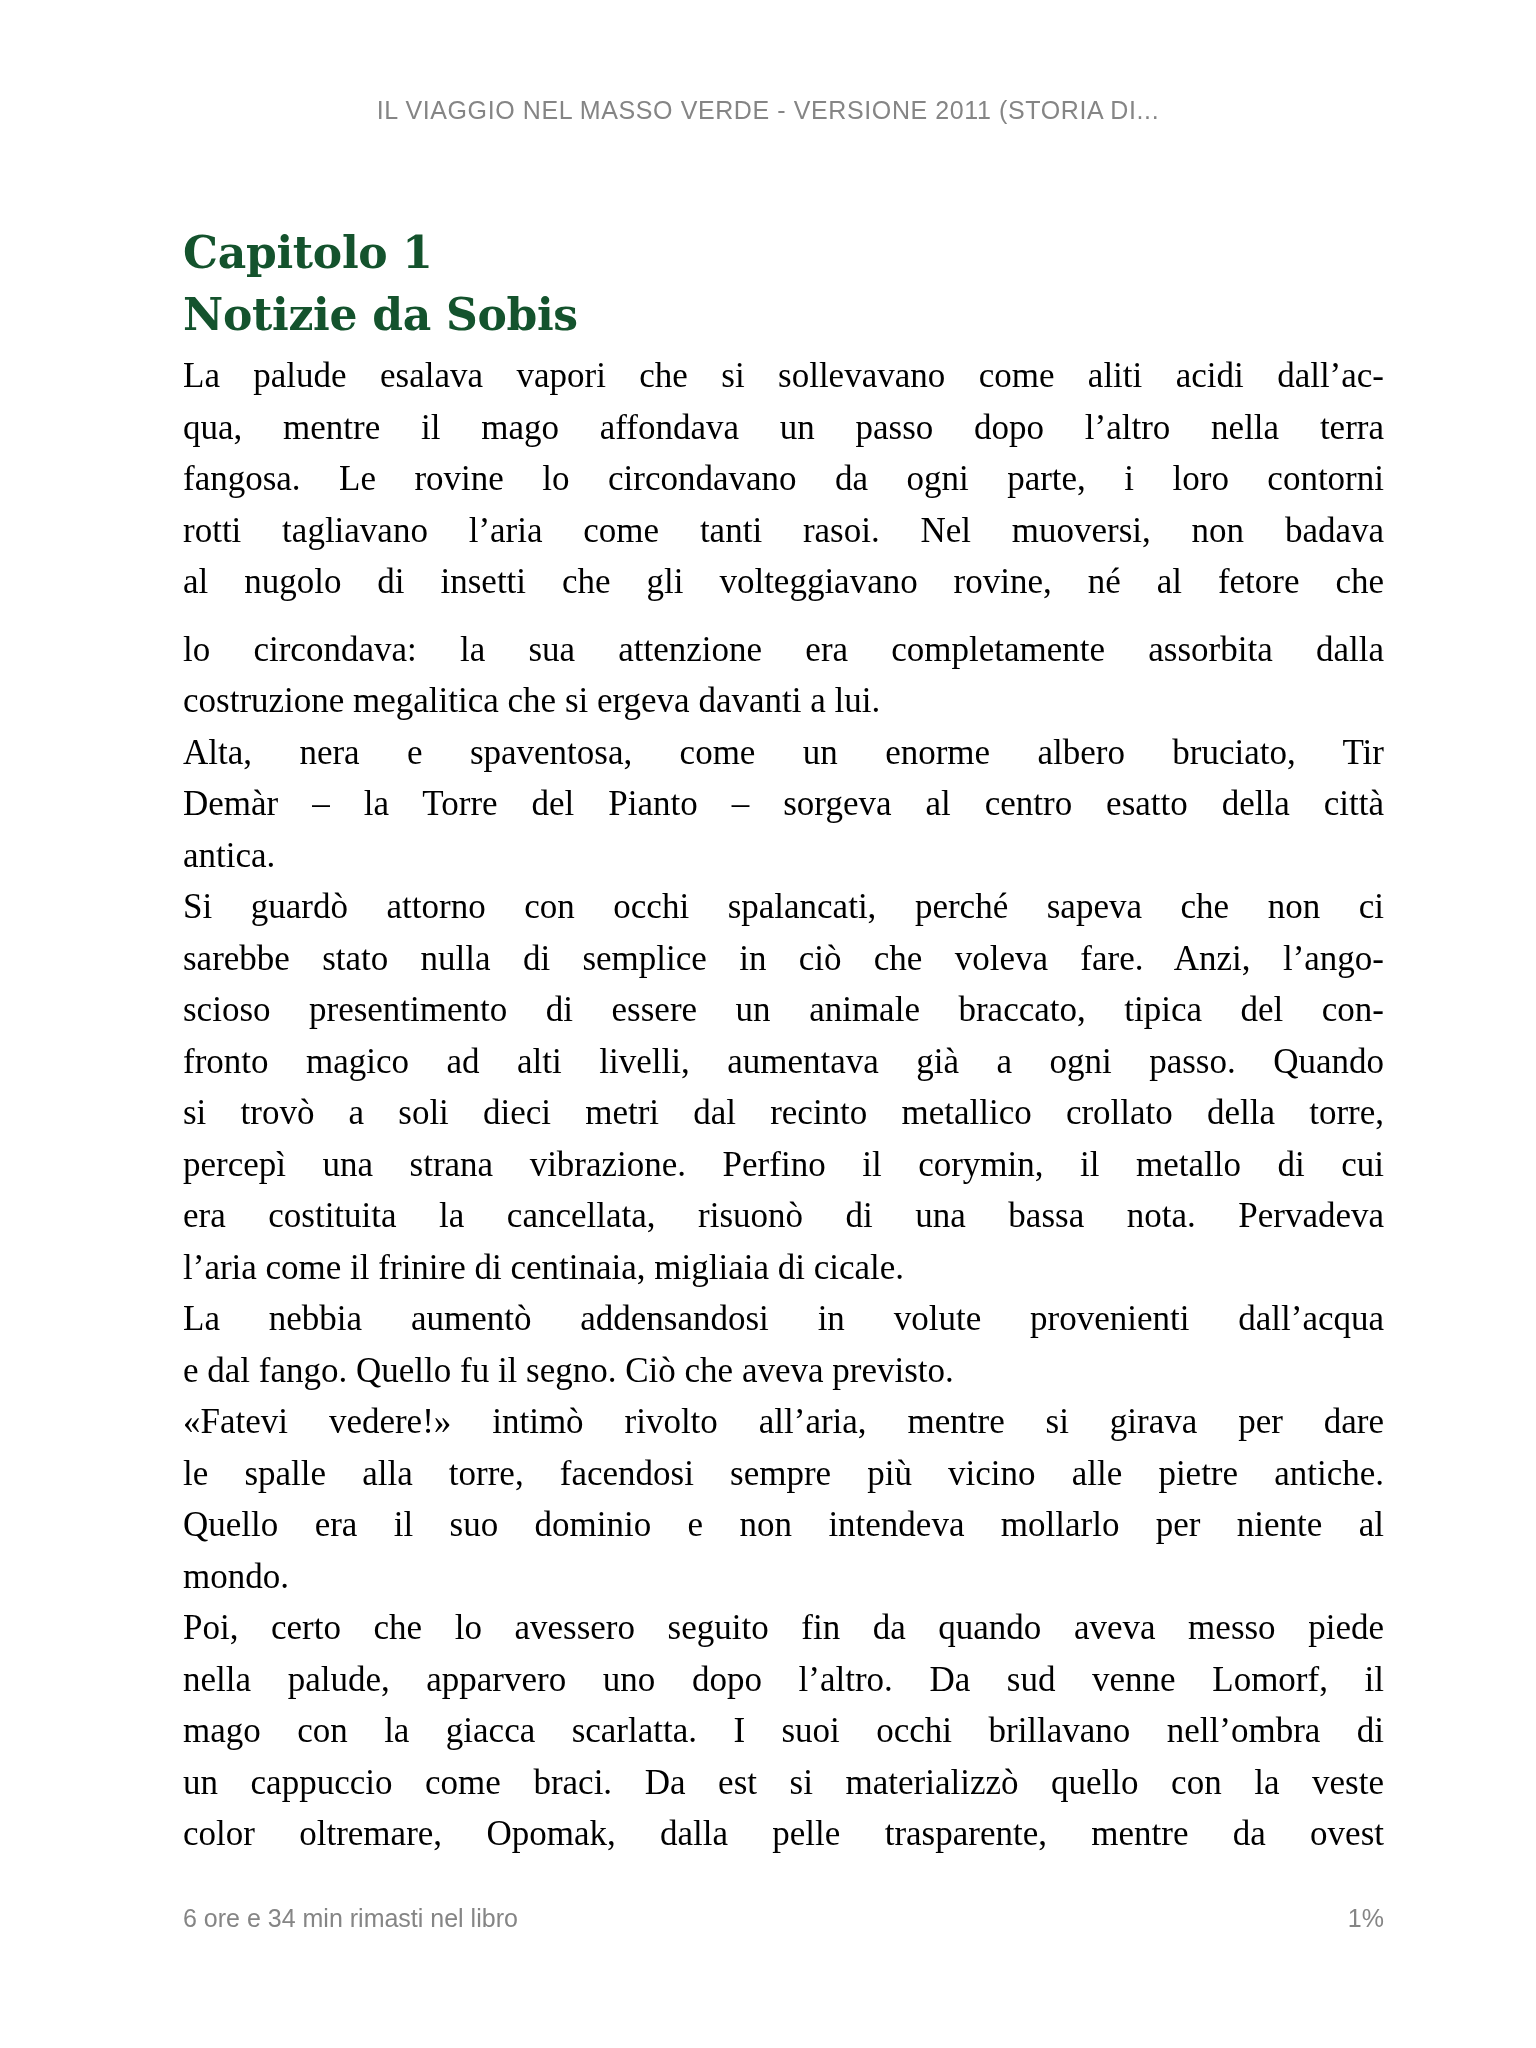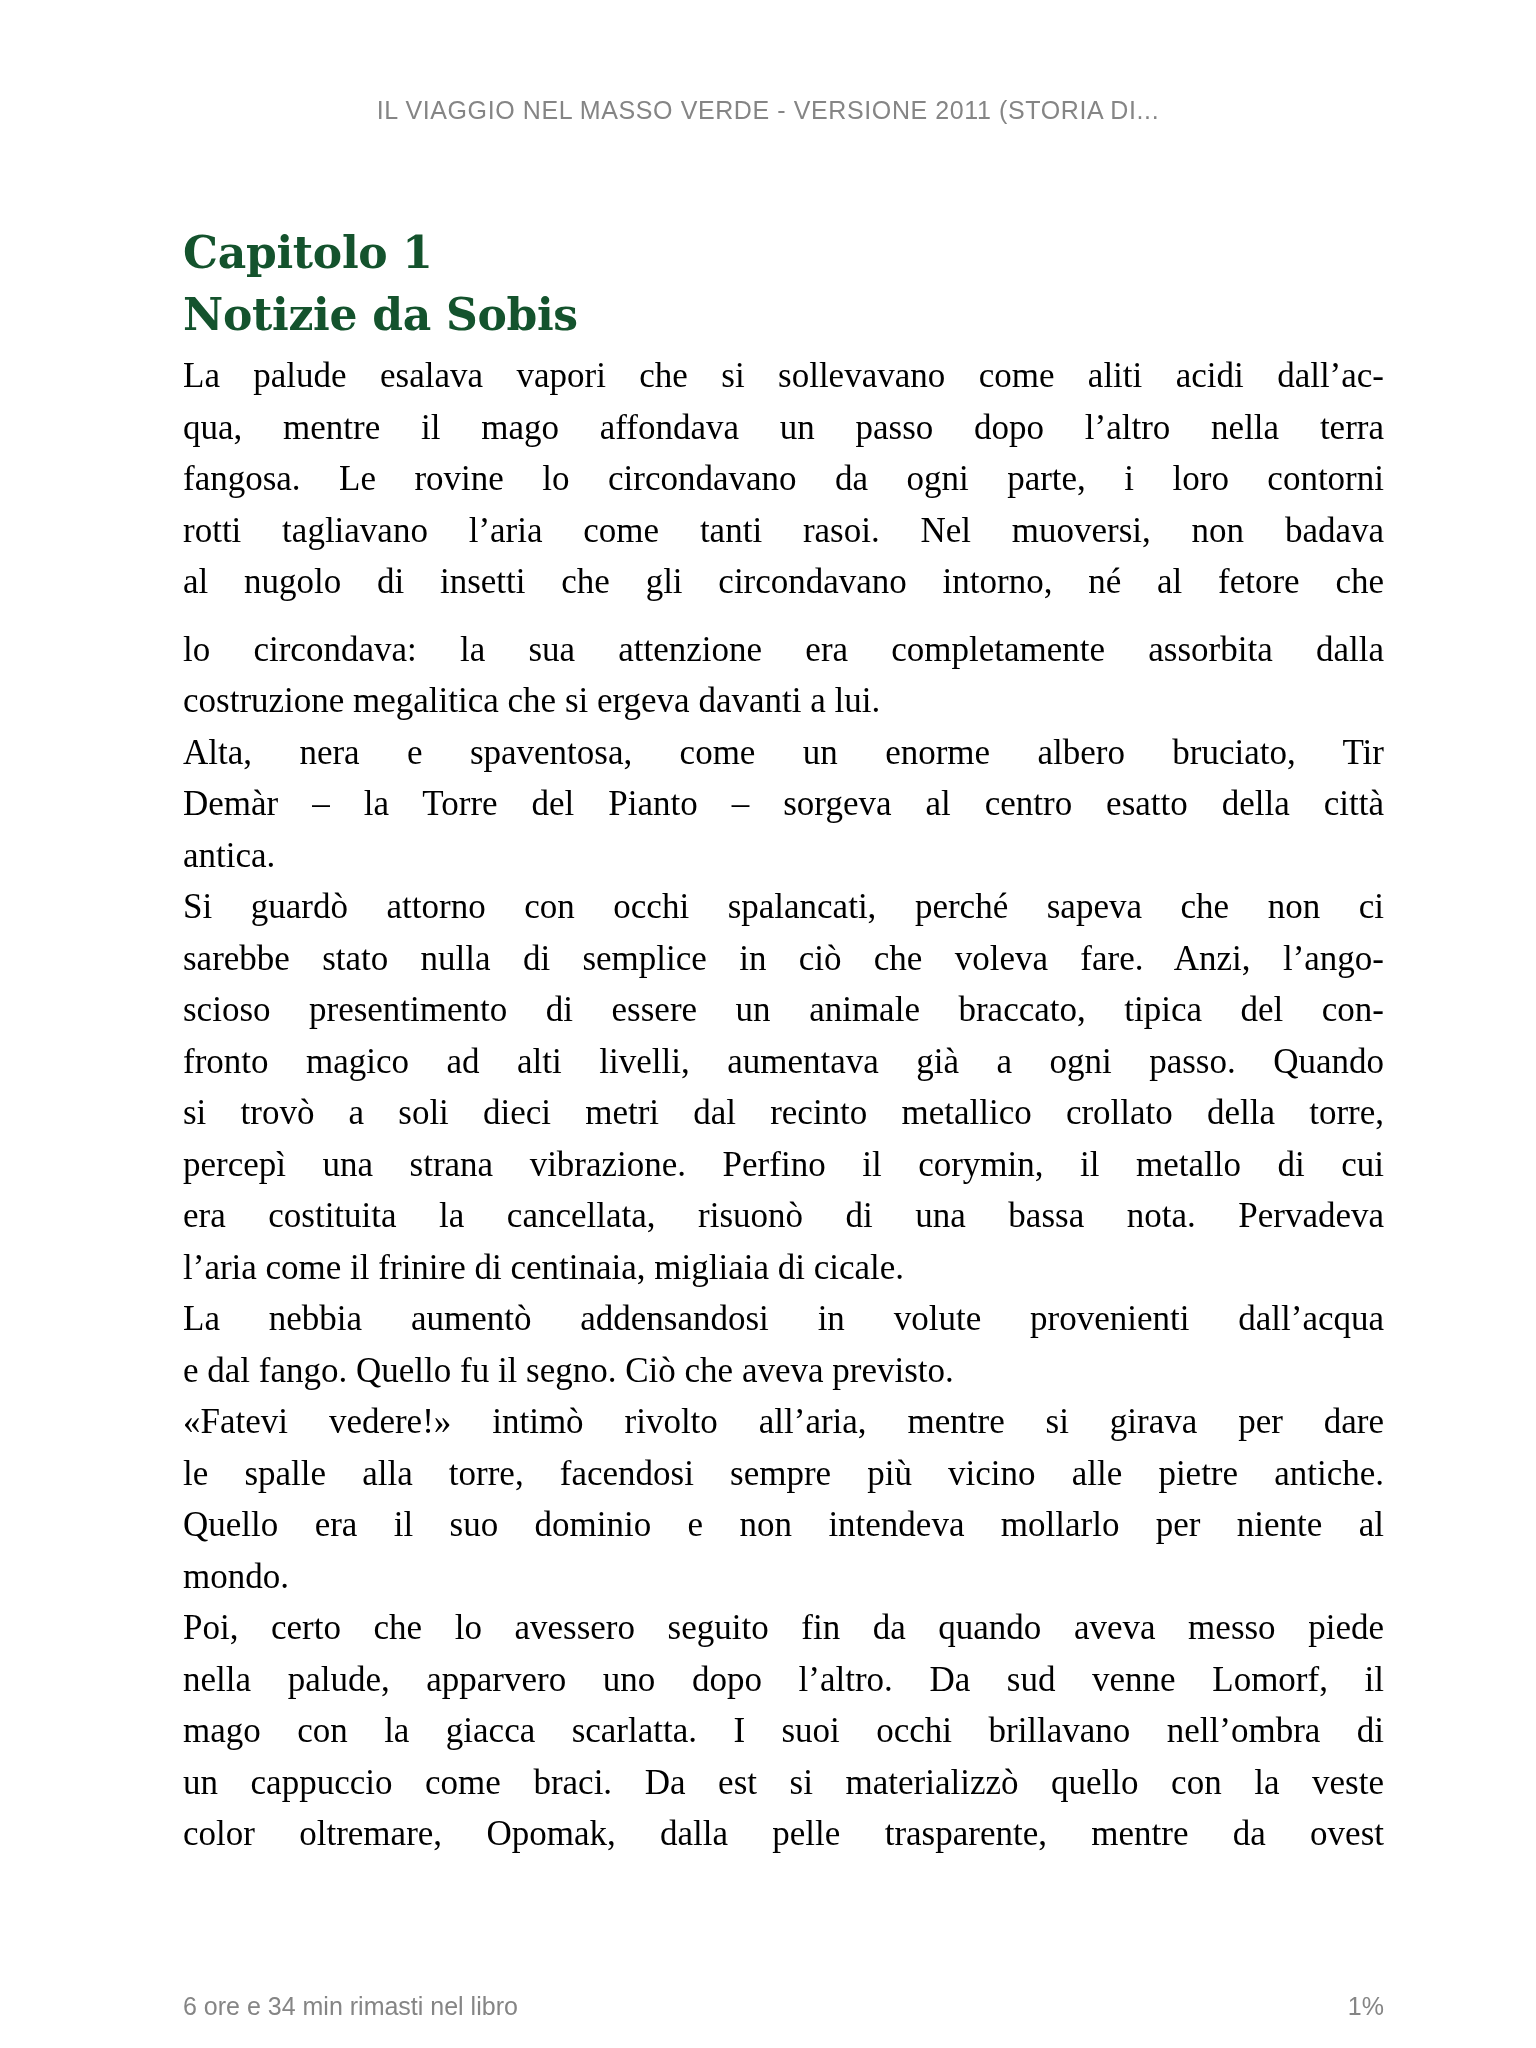--- a/index.html
+++ b/index.html
@@ -61,21 +61,21 @@
       text-align: justify;
       text-align-last: justify;
       white-space: nowrap;
       height: 51.5px;
     }
     .line.last {
       text-align-last: left;
     }
     .footer {
       position: absolute;
-      top: 1992px;
+      top: 1904px;
       left: 183px;
       width: 1201px;
       font-family: "Liberation Sans", sans-serif;
       font-size: 25px;
       color: #858585;
       display: flex;
       justify-content: space-between;
       align-items: baseline;
     }
   </style>
@@ -88,21 +88,21 @@
   <h1 class="chapter-title">
     <span>Capitolo 1</span>
     <span>Notizie da Sobis</span>
   </h1>
   <div class="body-text" id="body-text">
       <p>
         <span class="line" style="white-space: nowrap;">La palude esalava vapori che si sollevavano come aliti acidi dall’ac-</span>
         <span class="line" style="white-space: nowrap;">qua, mentre il mago affondava un passo dopo l’altro nella terra</span>
         <span class="line" style="white-space: nowrap;">fangosa. Le rovine lo circondavano da ogni parte, i loro contorni</span>
         <span class="line" style="white-space: nowrap;">rotti tagliavano l’aria come tanti rasoi. Nel muoversi, non badava</span>
-        <span class="line" style="white-space: nowrap;">al nugolo di insetti che gli circondavano intorno, né al fetore che</span>
+        <span class="line" style="white-space: nowrap;">al nugolo di insetti che gli volteggiavano rovine, né al fetore che</span>
         <span class="line" style="white-space: nowrap; margin-top: 16px;">lo circondava: la sua attenzione era completamente assorbita dalla</span>
         <span class="line last" style="white-space: nowrap;">costruzione megalitica che si ergeva davanti a lui.</span>
       </p>
       <p>
         <span class="line" style="white-space: nowrap;">Alta, nera e spaventosa, come un enorme albero bruciato, Tir</span>
         <span class="line" style="white-space: nowrap;">Demàr – la Torre del Pianto – sorgeva al centro esatto della città</span>
         <span class="line last" style="white-space: nowrap;">antica.</span>
       </p>
       <p>
         <span class="line" style="white-space: nowrap;">Si guardò attorno con occhi spalancati, perché sapeva che non ci</span>

